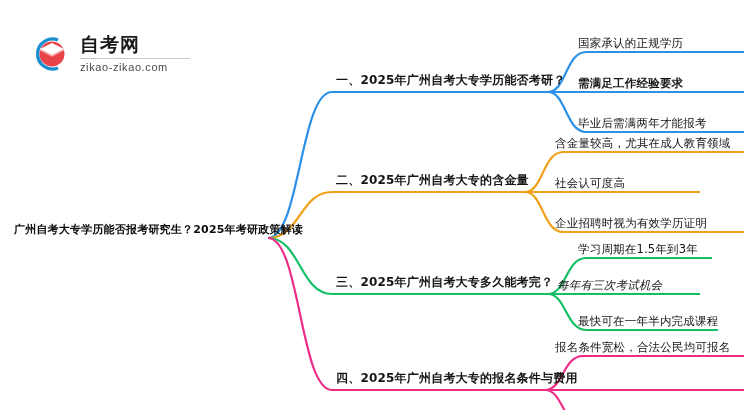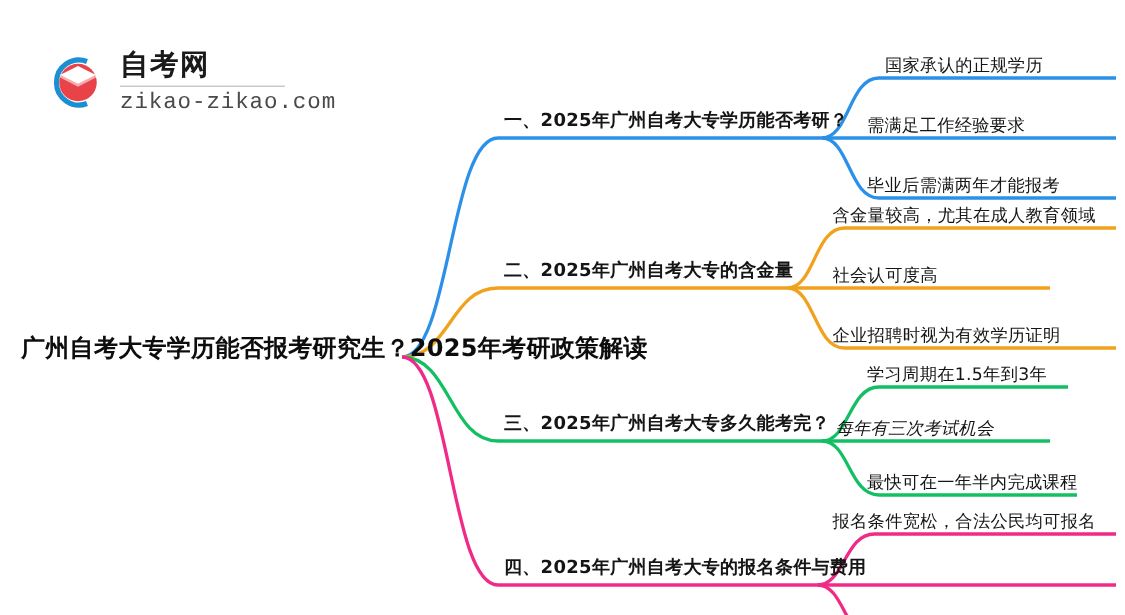--- a/index.html
+++ b/index.html
@@ -15,29 +15,29 @@
   
   #connectors{position:absolute;left:0;top:0;width:750px;height:410px;}
 
   
   .logo{position:absolute;left:28px;top:8px;display:flex;align-items:center;gap:8px;}
   .logo-mark{position:relative;width:44px;height:40px;flex:none;}
   .logo-text{display:flex;flex-direction:column;line-height:1;}
   .logo-title{font-size:19px;font-weight:bold;color:#1a1a1a;letter-spacing:1px;
               font-family:"DejaVu Sans","Liberation Sans",sans-serif;}
   .logo-rule{height:1px;background:#c9c9c9;margin:4px 0 3px 0;width:110px;}
-  .logo-sub{font-size:15px;color:#4a4a4a;letter-spacing:.6px;
-            font-family:Liberation Mono, monospace;}
+  .logo-sub{font-size:11px;color:#4a4a4a;letter-spacing:.6px;
+            font-family:Liberation Sans, sans-serif;}
 
   
   .node{position:absolute;white-space:nowrap;color:#111111;}
 
   .root-node{
     left:14px;top:196px;
-    font-size:16px;font-weight:bold;letter-spacing:.2px;color:#0d0d0d;
+    font-size:11px;font-weight:bold;letter-spacing:.2px;color:#0d0d0d;
   }
 
   .branch-node{
     font-size:12px;font-weight:bold;color:#151515;letter-spacing:.2px;
   }
 
   .leaf-node{
     font-size:11.5px;color:#151515;letter-spacing:.2px;
   }
 </style>
@@ -85,22 +85,22 @@
     <div class="logo-text">
       <span class="logo-title">自考网</span>
       <span class="logo-rule"></span>
       <span class="logo-sub">zikao-zikao.com</span>
     </div>
   </div>
 
   <div class="node root-node">广州自考大专学历能否报考研究生？2025年考研政策解读</div>
 
   <div class="node branch-node" style="left:336px;top:46px;">一、2025年广州自考大专学历能否考研？</div>
-  <div class="node leaf-node" style="left:590px;top:10px;">国家承认的正规学历</div>
-  <div class="node leaf-node" style="left:578px;top:50px;">需满足工作经验要求</div>
+  <div class="node leaf-node" style="left:578px;top:10px;">国家承认的正规学历</div>
+  <div class="node leaf-node" style="left:578px;top:50px;font-weight:bold;">需满足工作经验要求</div>
   <div class="node leaf-node" style="left:578px;top:90px;">毕业后需满两年才能报考</div>
 
   <div class="node branch-node" style="left:336px;top:146px;">二、2025年广州自考大专的含金量</div>
   <div class="node leaf-node" style="left:555px;top:110px;">含金量较高，尤其在成人教育领域</div>
   <div class="node leaf-node" style="left:555px;top:150px;">社会认可度高</div>
   <div class="node leaf-node" style="left:555px;top:190px;">企业招聘时视为有效学历证明</div>
 
   <div class="node branch-node" style="left:336px;top:248px;">三、2025年广州自考大专多久能考完？</div>
   <div class="node leaf-node" style="left:578px;top:216px;">学习周期在1.5年到3年</div>
   <div class="node leaf-node" style="left:557px;top:252px;font-style:italic;">每年有三次考试机会</div>

